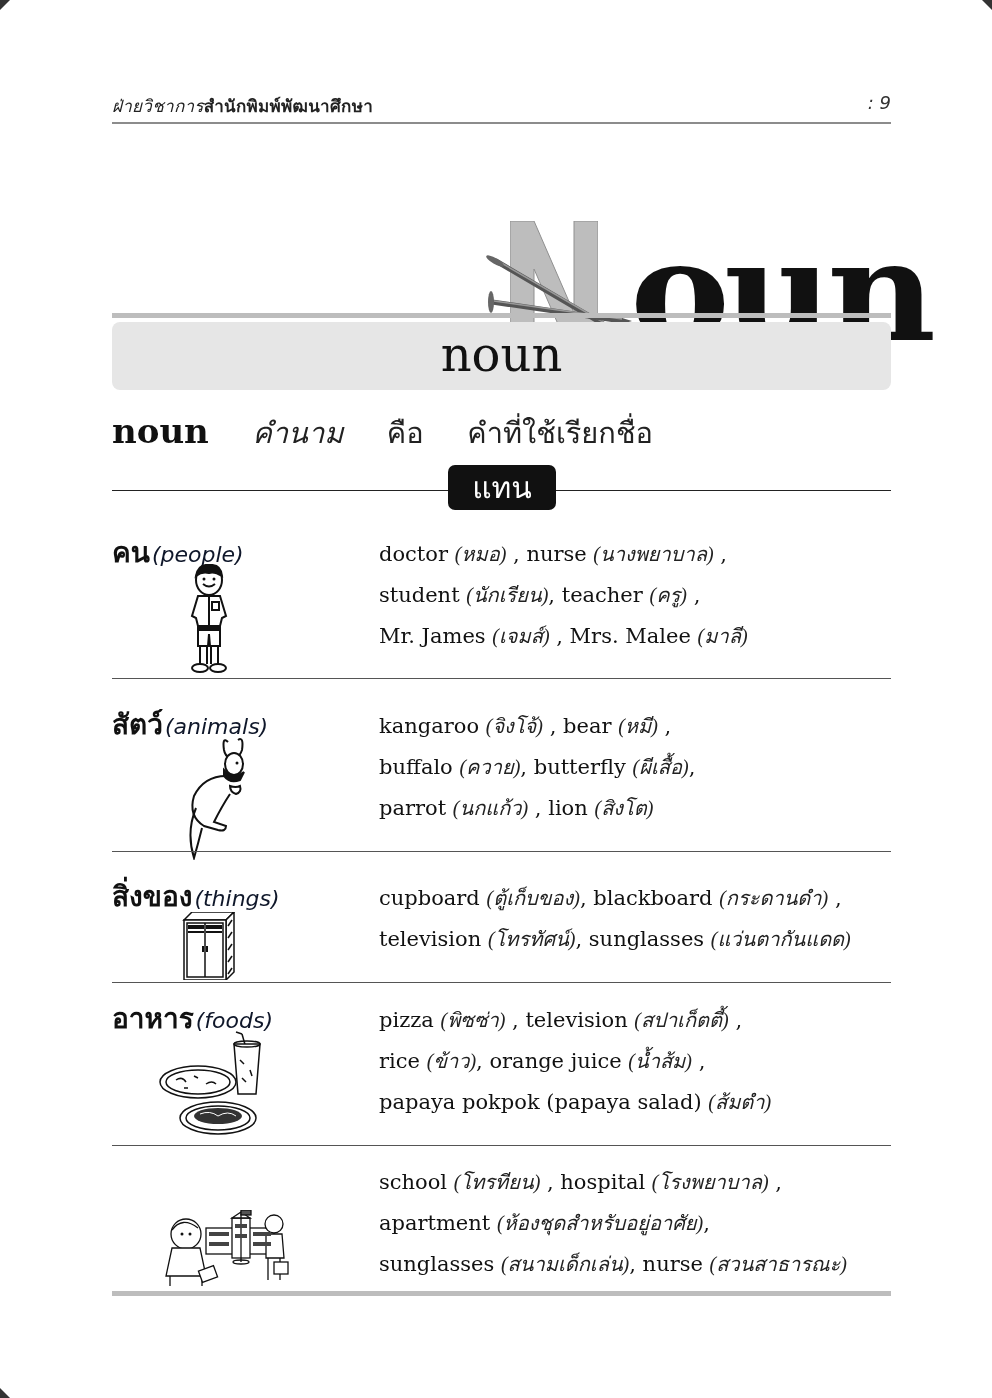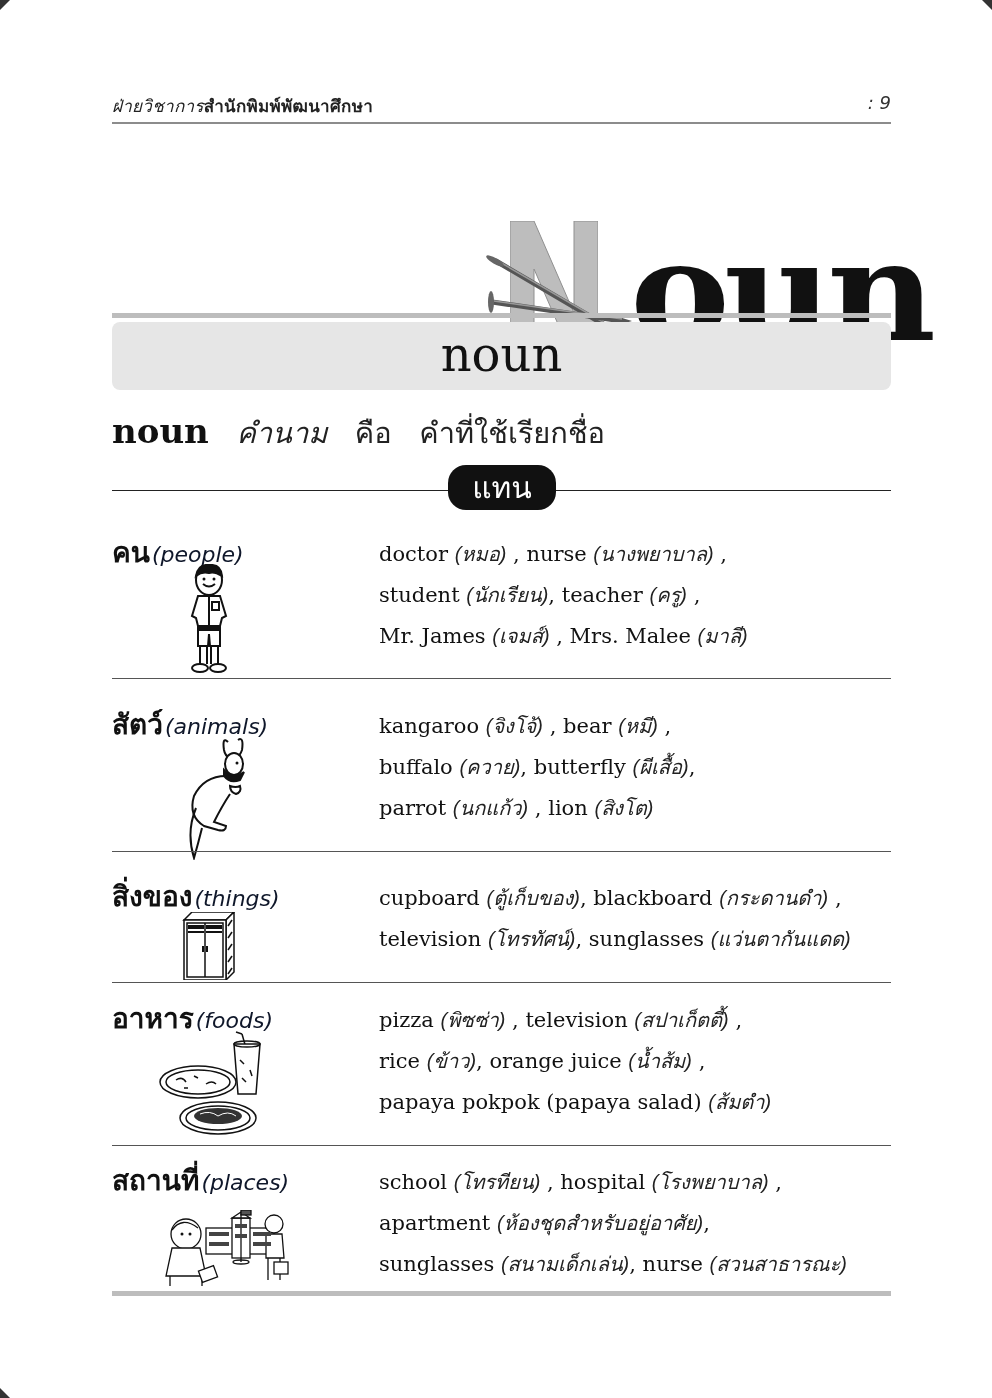--- a/index.html
+++ b/index.html
@@ -23,34 +23,34 @@
   .big-title .oun { position: absolute; left: 150px; top: 22px; font-family: "DejaVu Serif", serif; font-weight: bold; font-size: 150px; line-height: 130px; color: #111; letter-spacing: -6px; transform: scaleY(0.92); transform-origin: left top; }
   .big-title .nails { position: absolute; left: 0; top: 0; width: 420px; height: 150px; }
 
   .title-rule { position: absolute; left: 112px; top: 313px; width: 779px; height: 5px; background: #bdbdbd; }
 
   .title-bar { position: absolute; left: 112px; top: 322px; width: 779px; height: 68px; background: #e6e6e6; border-radius: 8px; display: flex; align-items: center; justify-content: center; }
   .title-bar span { font-family: "DejaVu Serif", serif; font-size: 48px; color: #111; line-height: 1; margin-top: -4px; }
 
   .definition { position: absolute; left: 112px; top: 410px; font-size: 30px; white-space: nowrap; }
   .definition .word { font-family: "DejaVu Serif", serif; font-weight: bold; font-size: 34px; }
-  .definition .th { font-family: "DejaVu Sans", sans-serif; font-size: 29px; color: #222; margin-left: 18px; }
+  .definition .th { font-family: "DejaVu Sans", sans-serif; font-size: 29px; color: #222; margin-left: 34px; }
   .definition .th.it { font-style: italic; }
 
   .replace-rule { position: absolute; left: 112px; top: 490px; width: 779px; height: 1px; background: #222; }
-  .replace-badge { position: absolute; left: 448px; top: 465px; width: 108px; height: 45px; background: #111; border-radius: 18px; color: #fff; font-family: Liberation Sans, sans-serif; font-size: 30px; display: flex; align-items: center; justify-content: center; }
+  .replace-badge { position: absolute; left: 448px; top: 465px; width: 108px; height: 45px; background: #111; border-radius: 7px; color: #fff; font-family: Liberation Sans, sans-serif; font-size: 30px; display: flex; align-items: center; justify-content: center; }
 
   
   .cat { position: absolute; left: 112px; width: 779px; }
   .cat .cat-title { position: absolute; left: 0; top: 0; white-space: nowrap; }
   .cat .cat-title .th { font-family: "DejaVu Sans", sans-serif; font-weight: bold; font-size: 28px; color: #111; }
   .cat .cat-title .en { font-family: "DejaVu Sans", sans-serif; font-style: italic; font-size: 22px; color: #0f172a; margin-left: 2px; }
   .cat .examples { position: absolute; left: 267px; top: 4px; }
   .cat .examples .line { font-family: "DejaVu Serif", serif; font-size: 21px; line-height: 41px; white-space: nowrap; color: #111; }
-  .cat .examples .line i { font-family: Liberation Sans, sans-serif; font-style: italic; font-size: 20px; color: #222; }
+  .cat .examples .line i { font-family: Liberation Serif, serif; font-style: italic; font-size: 20px; color: #222; }
   .cat .art { position: absolute; }
   .cat .sep { position: absolute; left: 0; width: 779px; height: 1px; background: #555; }
 
   .bottom-rule { position: absolute; left: 112px; top: 1291px; width: 779px; height: 5px; background: #bdbdbd; }
 </style>
 </head>
 <body>
 
 <div class="corner tl"></div>
 <div class="corner tr"></div>
@@ -199,23 +199,20 @@
   </svg>
   <div class="examples">
     <div class="line"><span>pizza </span><i>(พิซซ่า)</i><span> , television </span><i>(สปาเก็ตตี้)</i><span> ,</span></div>
     <div class="line"><span>rice </span><i>(ข้าว)</i><span>,  orange juice </span><i>(น้ำส้ม)</i><span> ,</span></div>
     <div class="line"><span>papaya pokpok (papaya salad) </span><i>(ส้มตำ)</i></div>
   </div>
   <div class="sep" style="top:149px;"></div>
 </div>
 
 <div class="cat" style="top:1158px;height:130px;">
-  <div class="cat-title">
-    <span class="th">สถานที่</span><span class="en">(places)</span>
-  </div>
   <svg class="art" style="left:50px;top:52px;width:130px;height:78px;" viewBox="0 0 130 78">
     <g fill="none" stroke="#111" stroke-width="1.3">
       <rect x="44" y="18" width="68" height="26" fill="#fff"></rect>
       <rect x="70" y="8" width="18" height="40" fill="#fff"></rect>
       <polygon points="70,8 79,2 88,8" fill="#fff"></polygon>
       <line x1="79" y1="2" x2="79" y2="52"></line>
       <rect x="79" y="0" width="10" height="5" fill="#555"></rect>
       <ellipse cx="79" cy="52" rx="8" ry="2"></ellipse>
       <circle cx="24" cy="24" r="15" fill="#fff"></circle>
       <path d="M10 20 Q20 6 36 18"></path>

